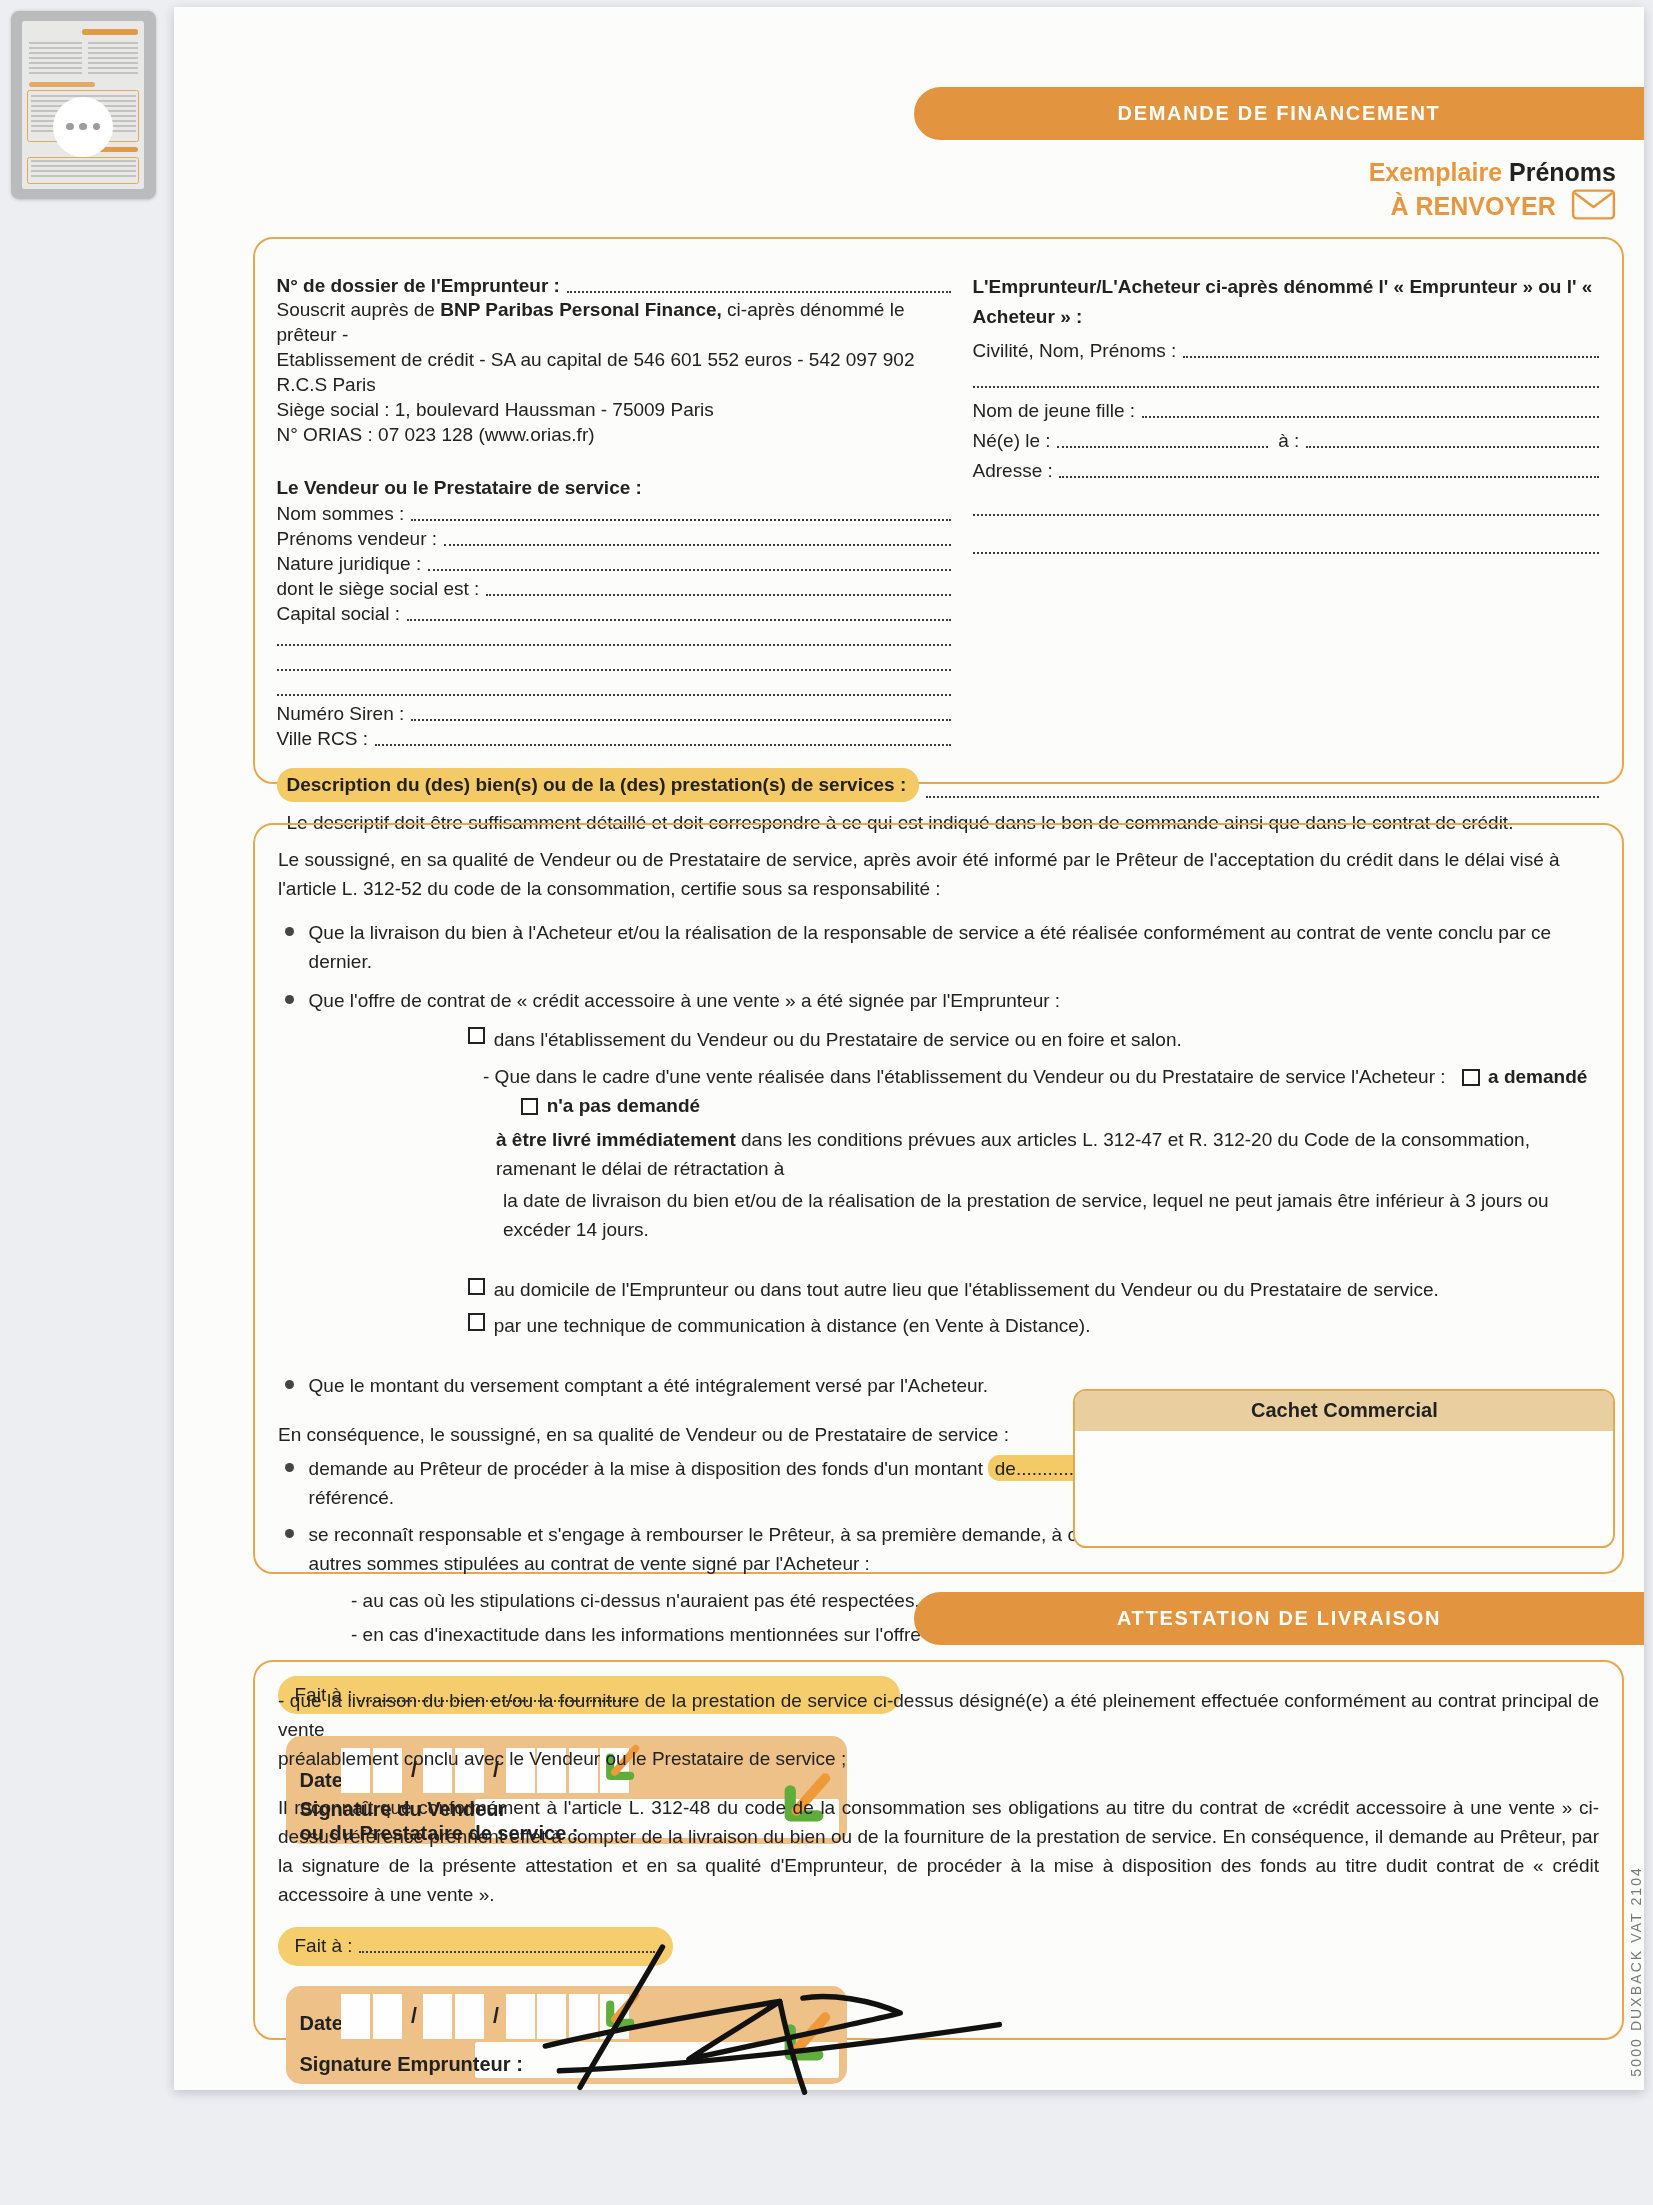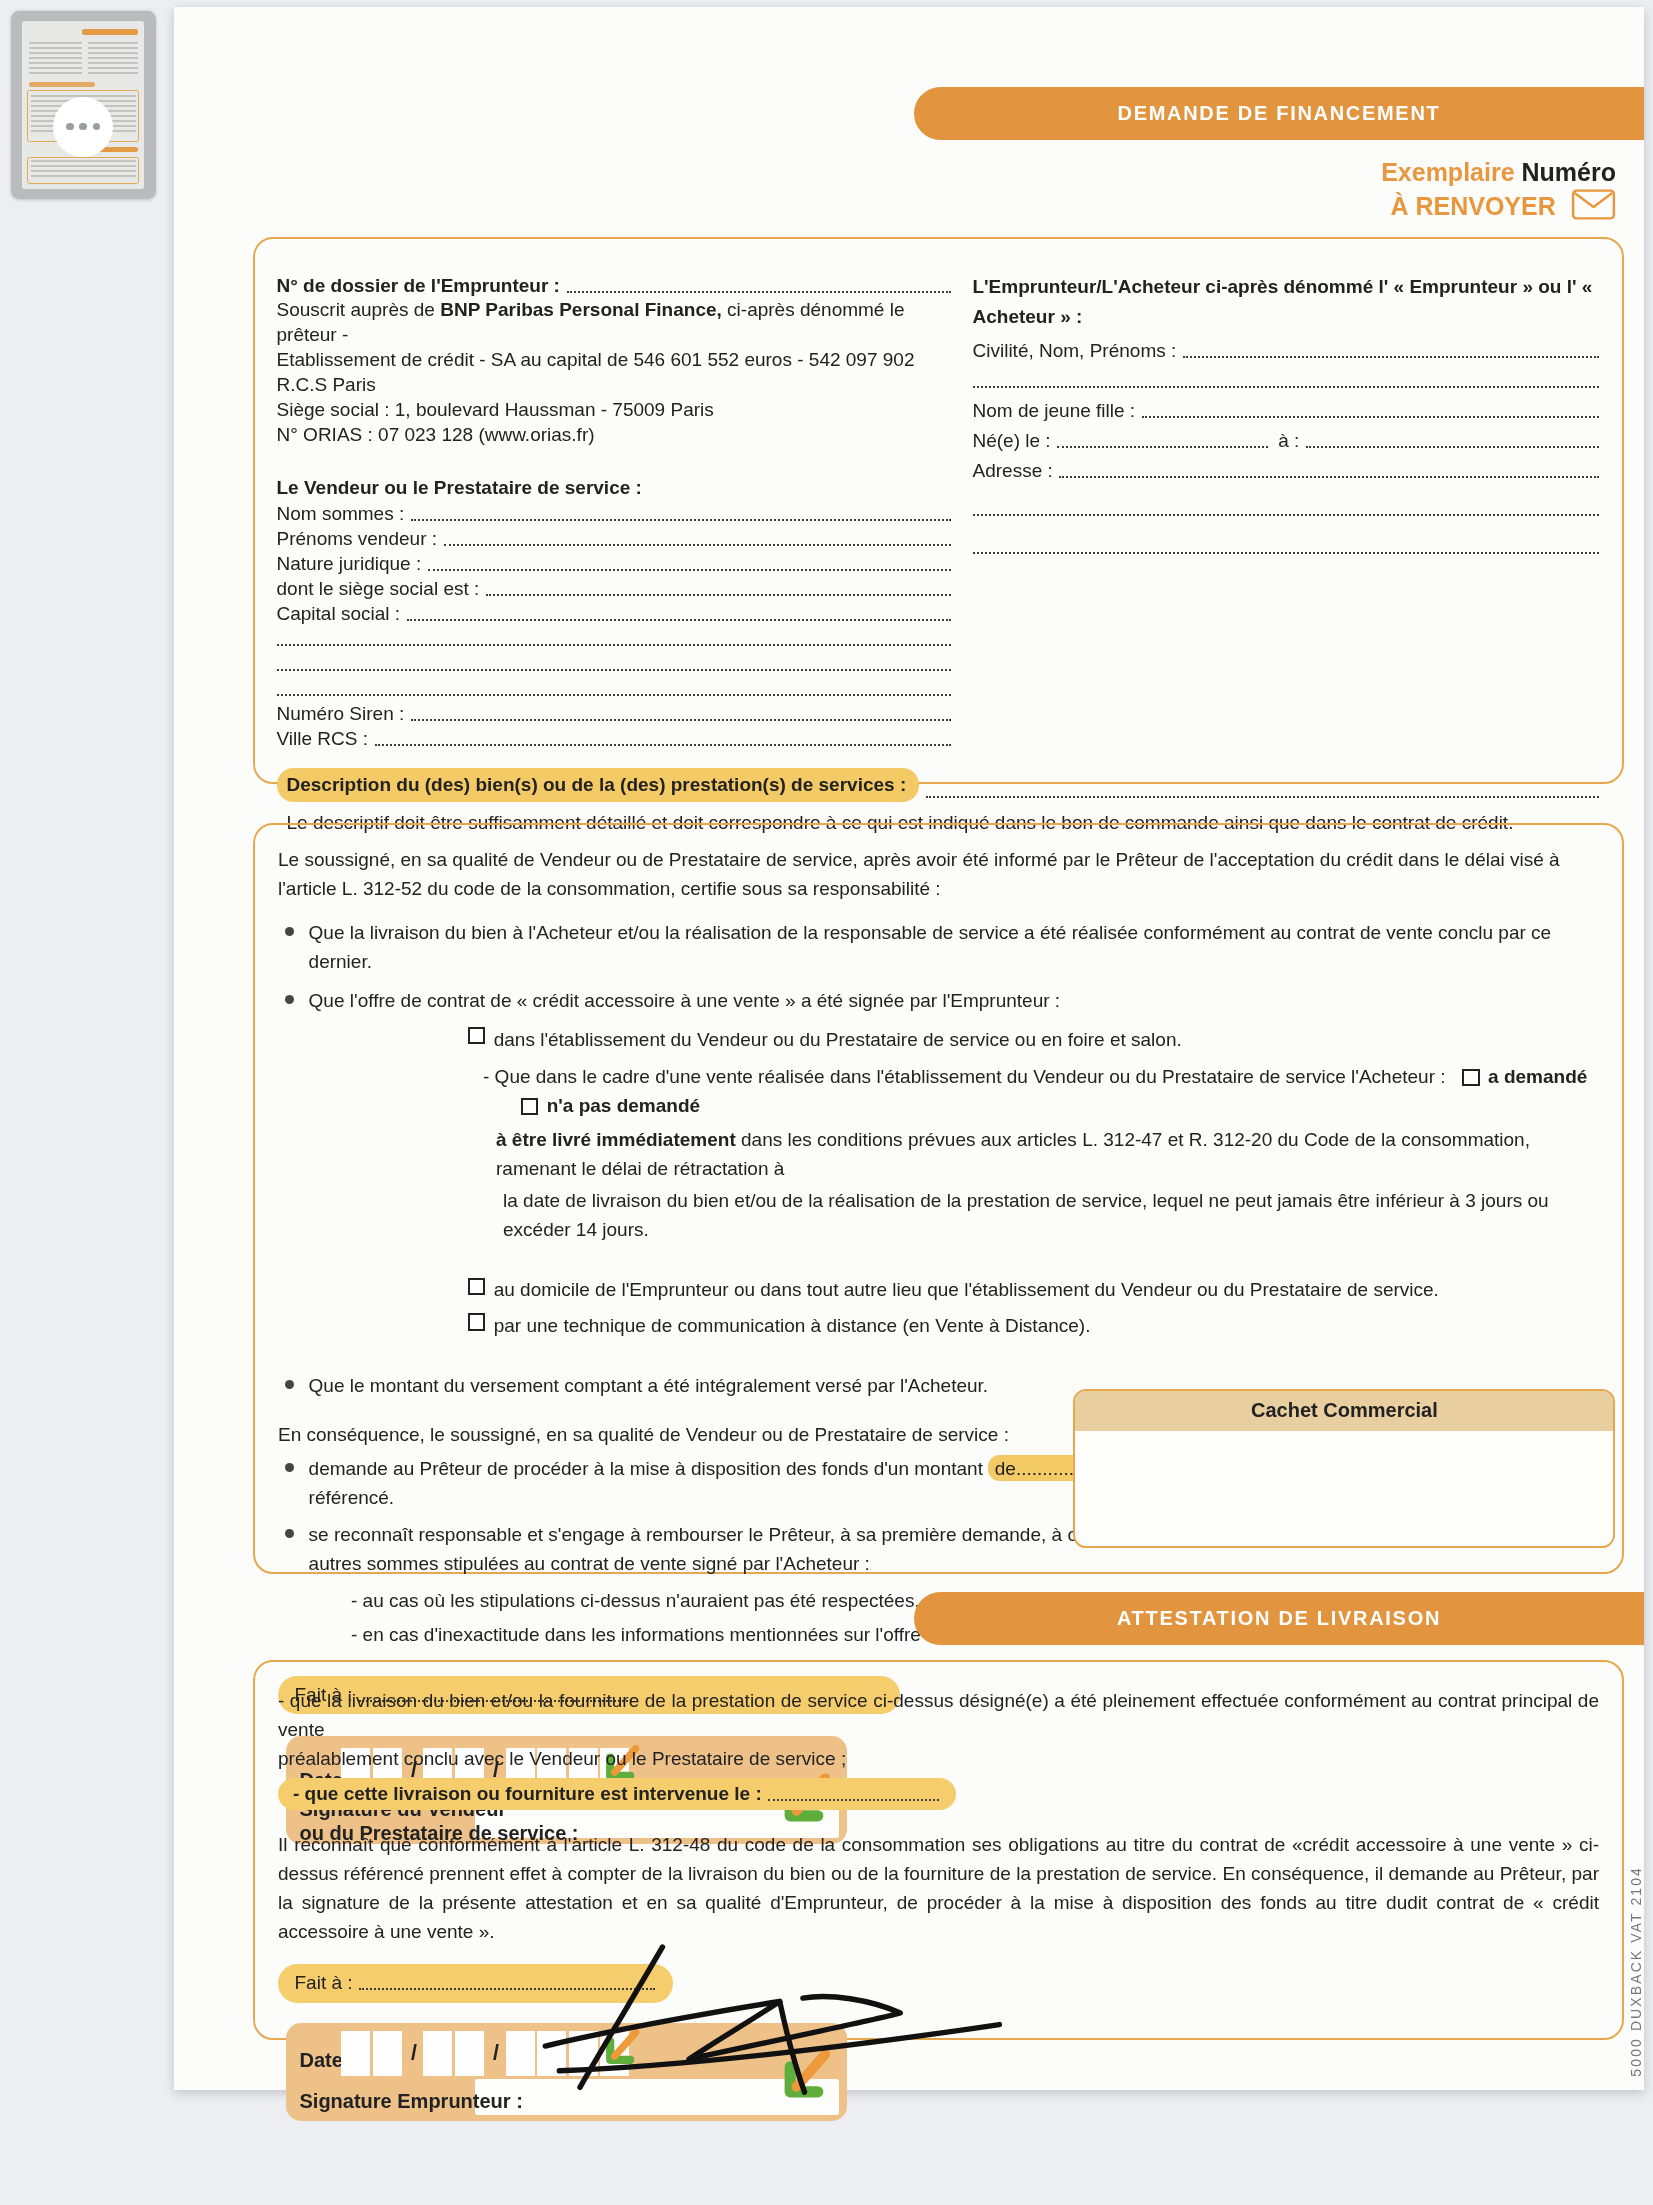--- a/index.html
+++ b/index.html
@@ -110,21 +110,21 @@
 
 <div class="page">
 
   <div class="banner" id="banner-financing">
     <span>DEMANDE DE FINANCEMENT</span>
   </div>
 
   <div class="copy-line">
     <div>
       <span class="org">Exemplaire</span>
-      <span>Numéro</span>
+      <span>Prénoms</span>
     </div>
     <div>
       <span class="org">À RENVOYER</span>
       <svg class="envelope" width="45" height="31" viewBox="0 0 54 38">
         <rect x="2" y="2" width="50" height="34" rx="4" fill="none" stroke="#e8973f" stroke-width="3"></rect>
         <path d="M4,5 L27,22 L50,5" fill="none" stroke="#e8973f" stroke-width="3" stroke-linejoin="round"></path>
       </svg>
     </div>
   </div>
 
@@ -313,24 +313,20 @@
     </div>
   </div>
 
   <div class="banner" id="banner-delivery">
     <span>ATTESTATION DE LIVRAISON</span>
   </div>
 
   <div class="obox fs" id="box3">
     <div class="para just" style="margin-top:6.6px">- que la livraison du bien et/ou la fourniture de la prestation de service ci-dessus désigné(e) a été pleinement effectuée conformément au contrat principal de vente</div>
     <div class="para">préalablement conclu avec le Vendeur ou le Prestataire de service ;</div>
-    <div class="faita" style="margin-top:5px;width:678px;padding:5px 15px;border-radius:16.5px">
-      <span class="lbl b">- que cette livraison ou fourniture est intervenue le :</span>
-      <span class="dots"></span>
-    </div>
     <div class="para just" style="margin-top:20px">Il reconnaît que conformément à l'article L. 312-48 du code de la consommation ses obligations au titre du contrat de «crédit accessoire à une vente » ci-dessus référencé prennent effet à compter de la livraison du bien ou de la fourniture de la prestation de service. En conséquence, il demande au Prêteur, par la signature de la présente attestation et en sa qualité d'Emprunteur, de procéder à la mise à disposition des fonds au titre dudit contrat de « crédit accessoire à une vente ».</div>
     <div class="faita" style="margin-top:18px;width:395px">
       <span class="lbl">Fait à :</span>
       <span class="dots"></span>
     </div>
 
     <div class="sigrow" style="margin-top:20px">
       <div class="sigbox" style="height:98px">
         <span class="dlabel" style="top:26.5px">Date :</span>
         <span class="cells" style="top:8.3px">

